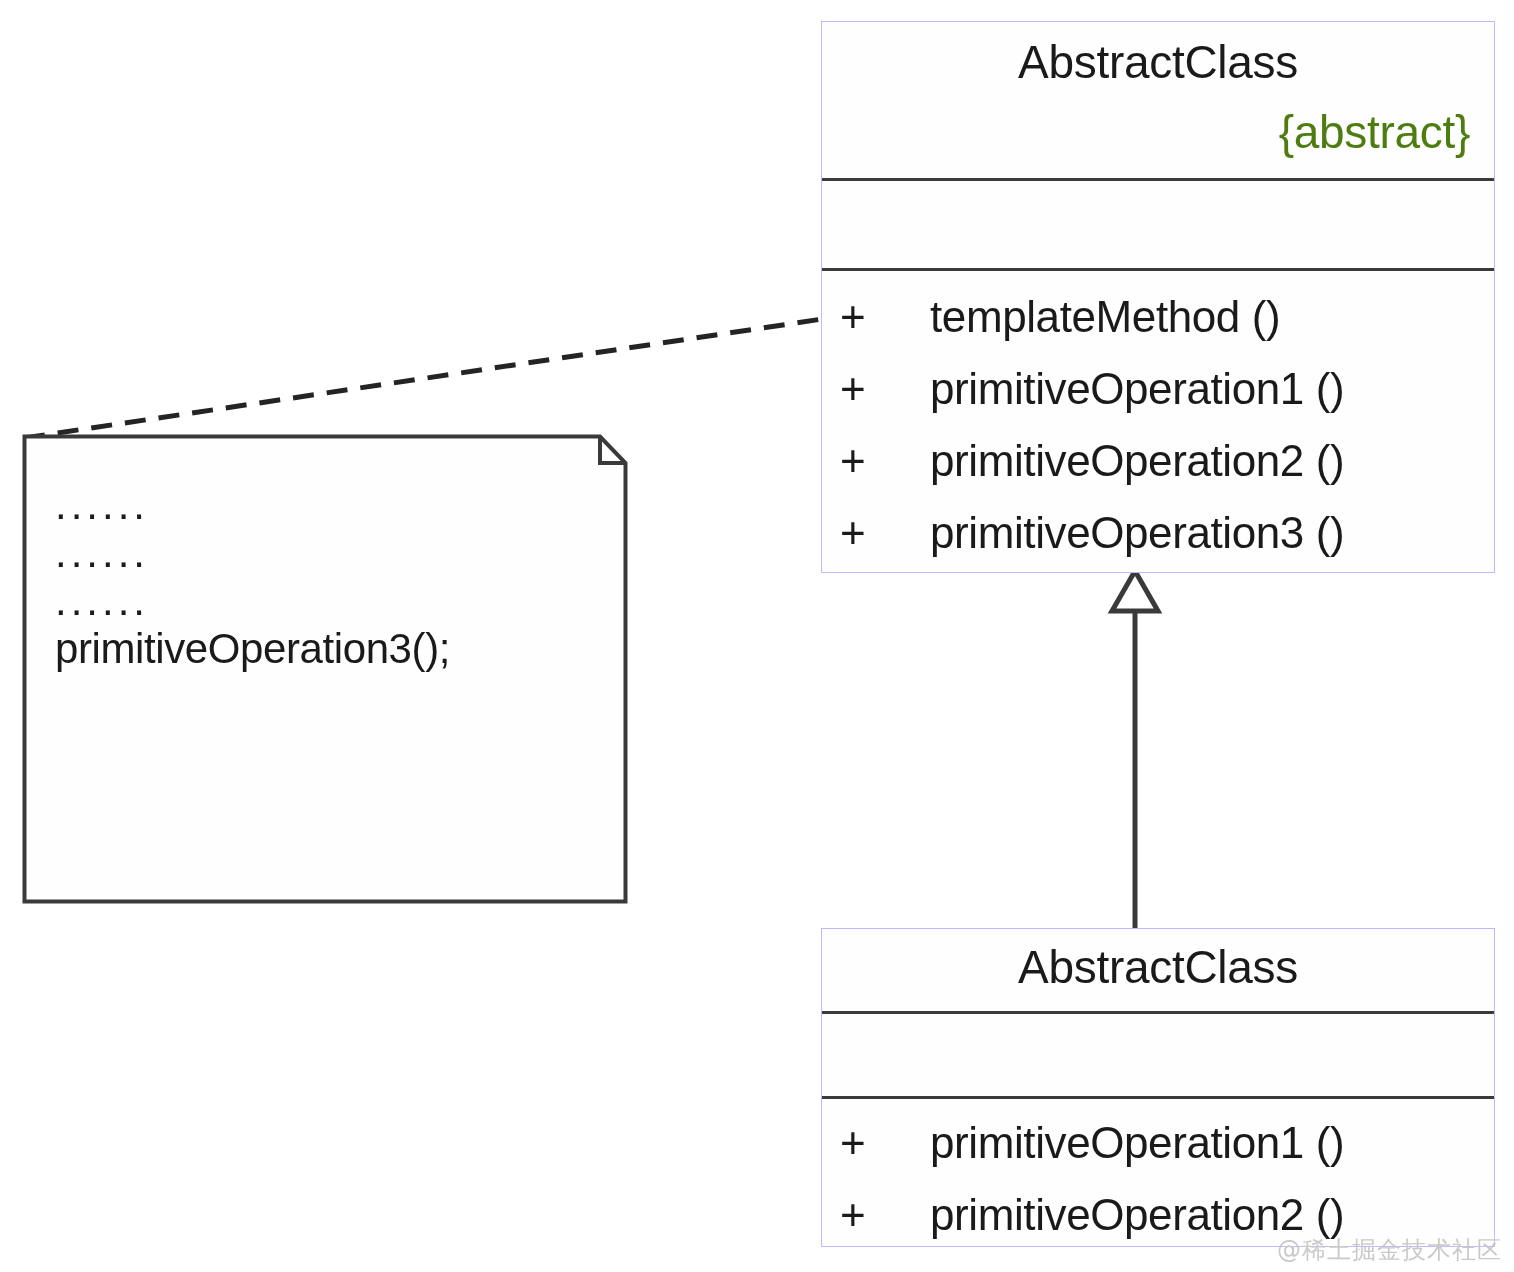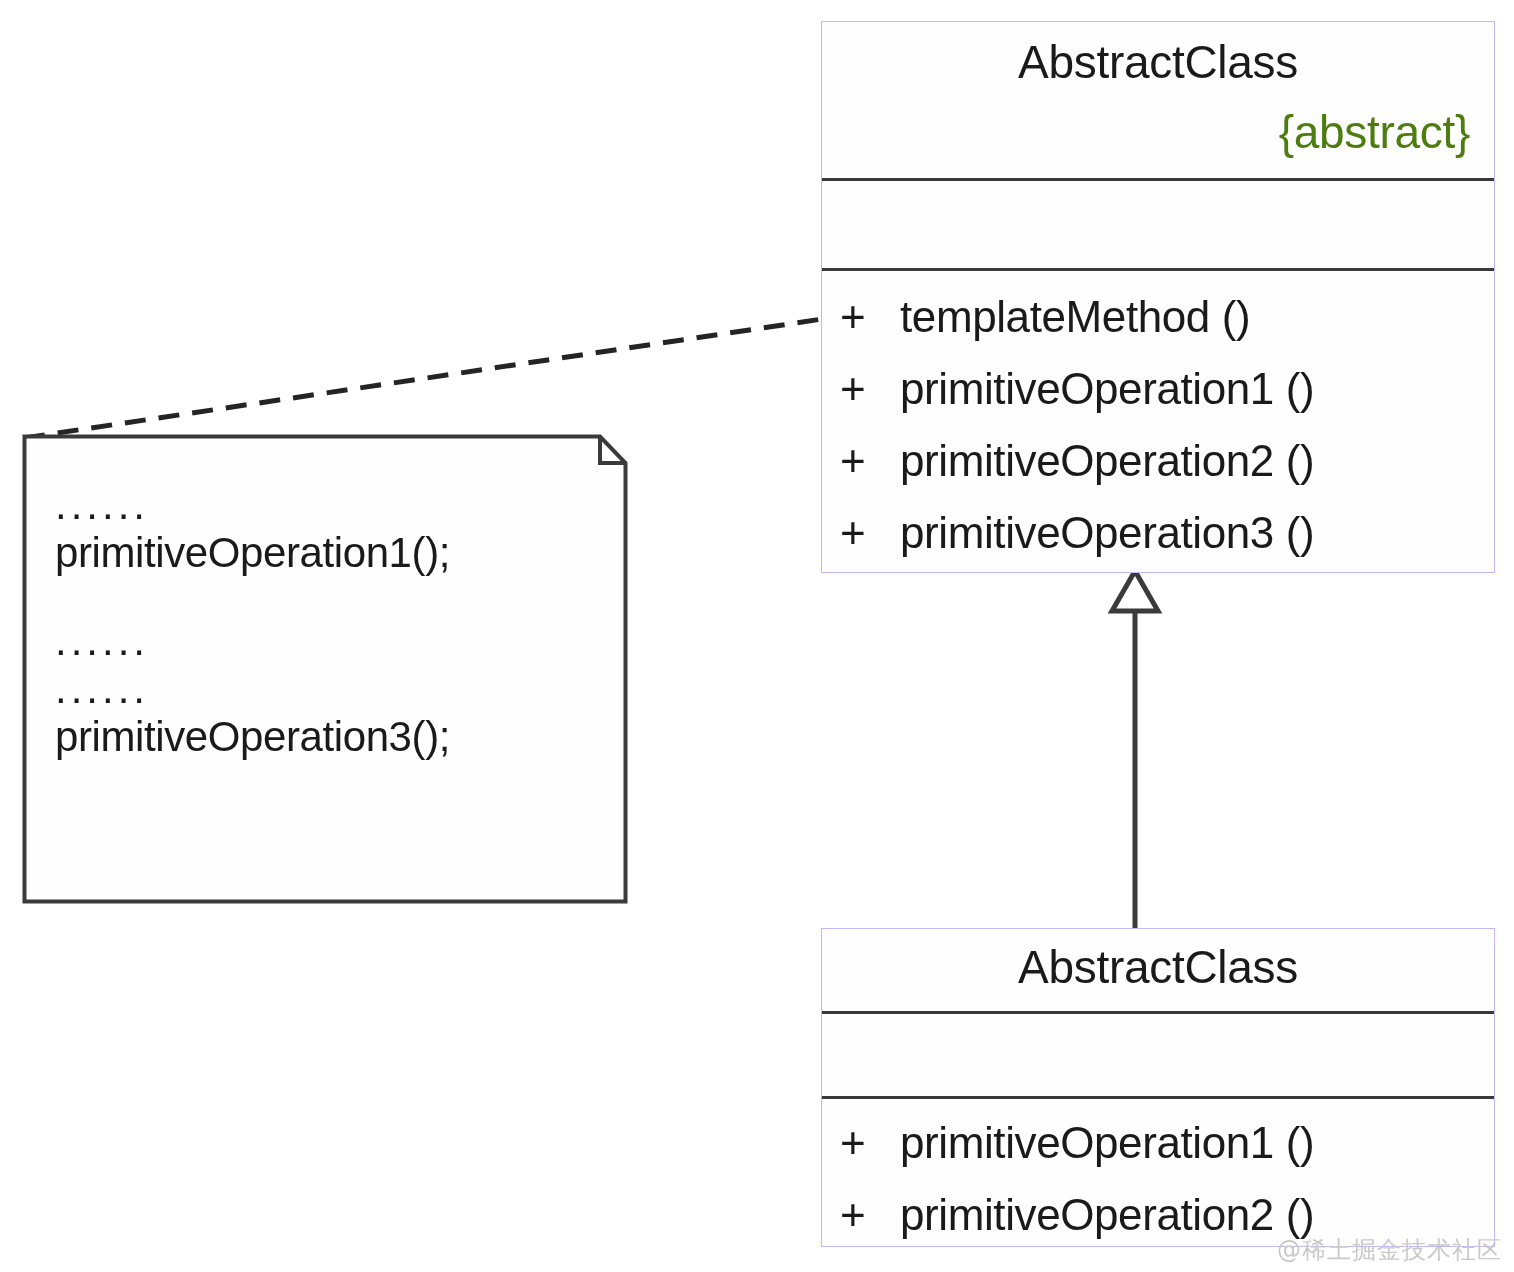--- a/index.html
+++ b/index.html
@@ -55,20 +55,21 @@
     letter-spacing: -0.4px;
     white-space: nowrap;
   }
   .member-vis {
     width: 60px;
     flex: 0 0 60px;
     text-align: left;
   }
   .member-sig {
     flex: 1 1 auto;
+    margin-left: 30px;
   }
 
   
   #note-box {
     position: absolute;
     left: 22px;
     top: 434px;
     width: 606px;
     height: 470px;
   }
@@ -188,21 +189,20 @@
   <div id="note-box">
     <svg width="606" height="470" viewBox="0 0 606 470">
 
       <path d="M 2.5 2.5 L 578 2.5 L 603.5 29 L 603.5 467.5 L 2.5 467.5 Z" fill="#fefefe" stroke="#3a3a3a" stroke-width="4" stroke-linejoin="miter"></path>
 
       <path d="M 578 2.5 L 578 29 L 603.5 29" fill="none" stroke="#3a3a3a" stroke-width="4" stroke-linejoin="miter"></path>
     </svg>
 
     <div id="note-text">
       <div class="note-line dots">......</div>
-      <div class="note-line code">primitiveOperation1();</div>
       <div class="note-line dots">......</div>
       <div class="note-line dots">......</div>
       <div class="note-line code">primitiveOperation3();</div>
     </div>
   </div>
 
   <div id="watermark">@稀土掘金技术社区</div>
 
 </div>
 

